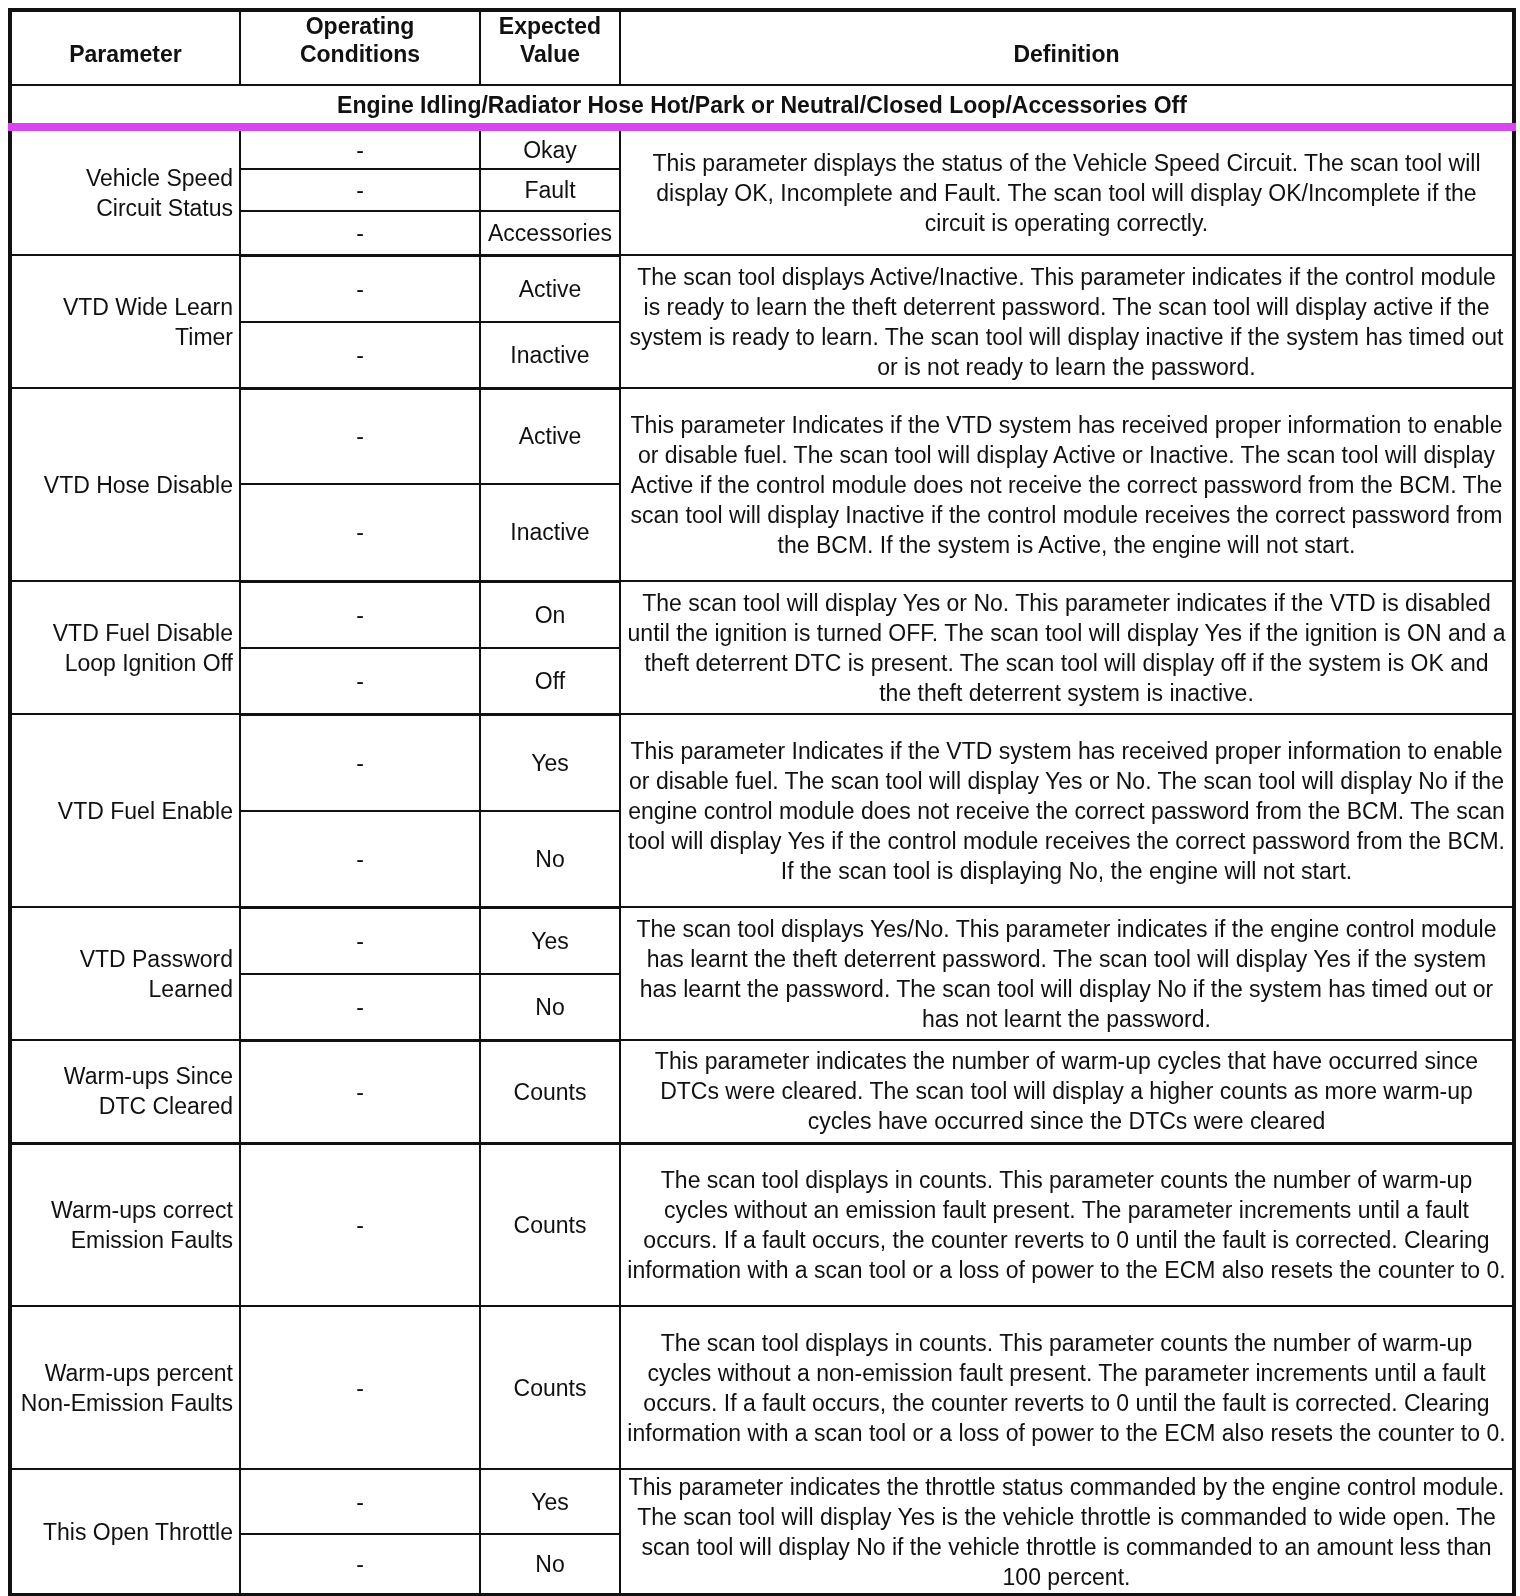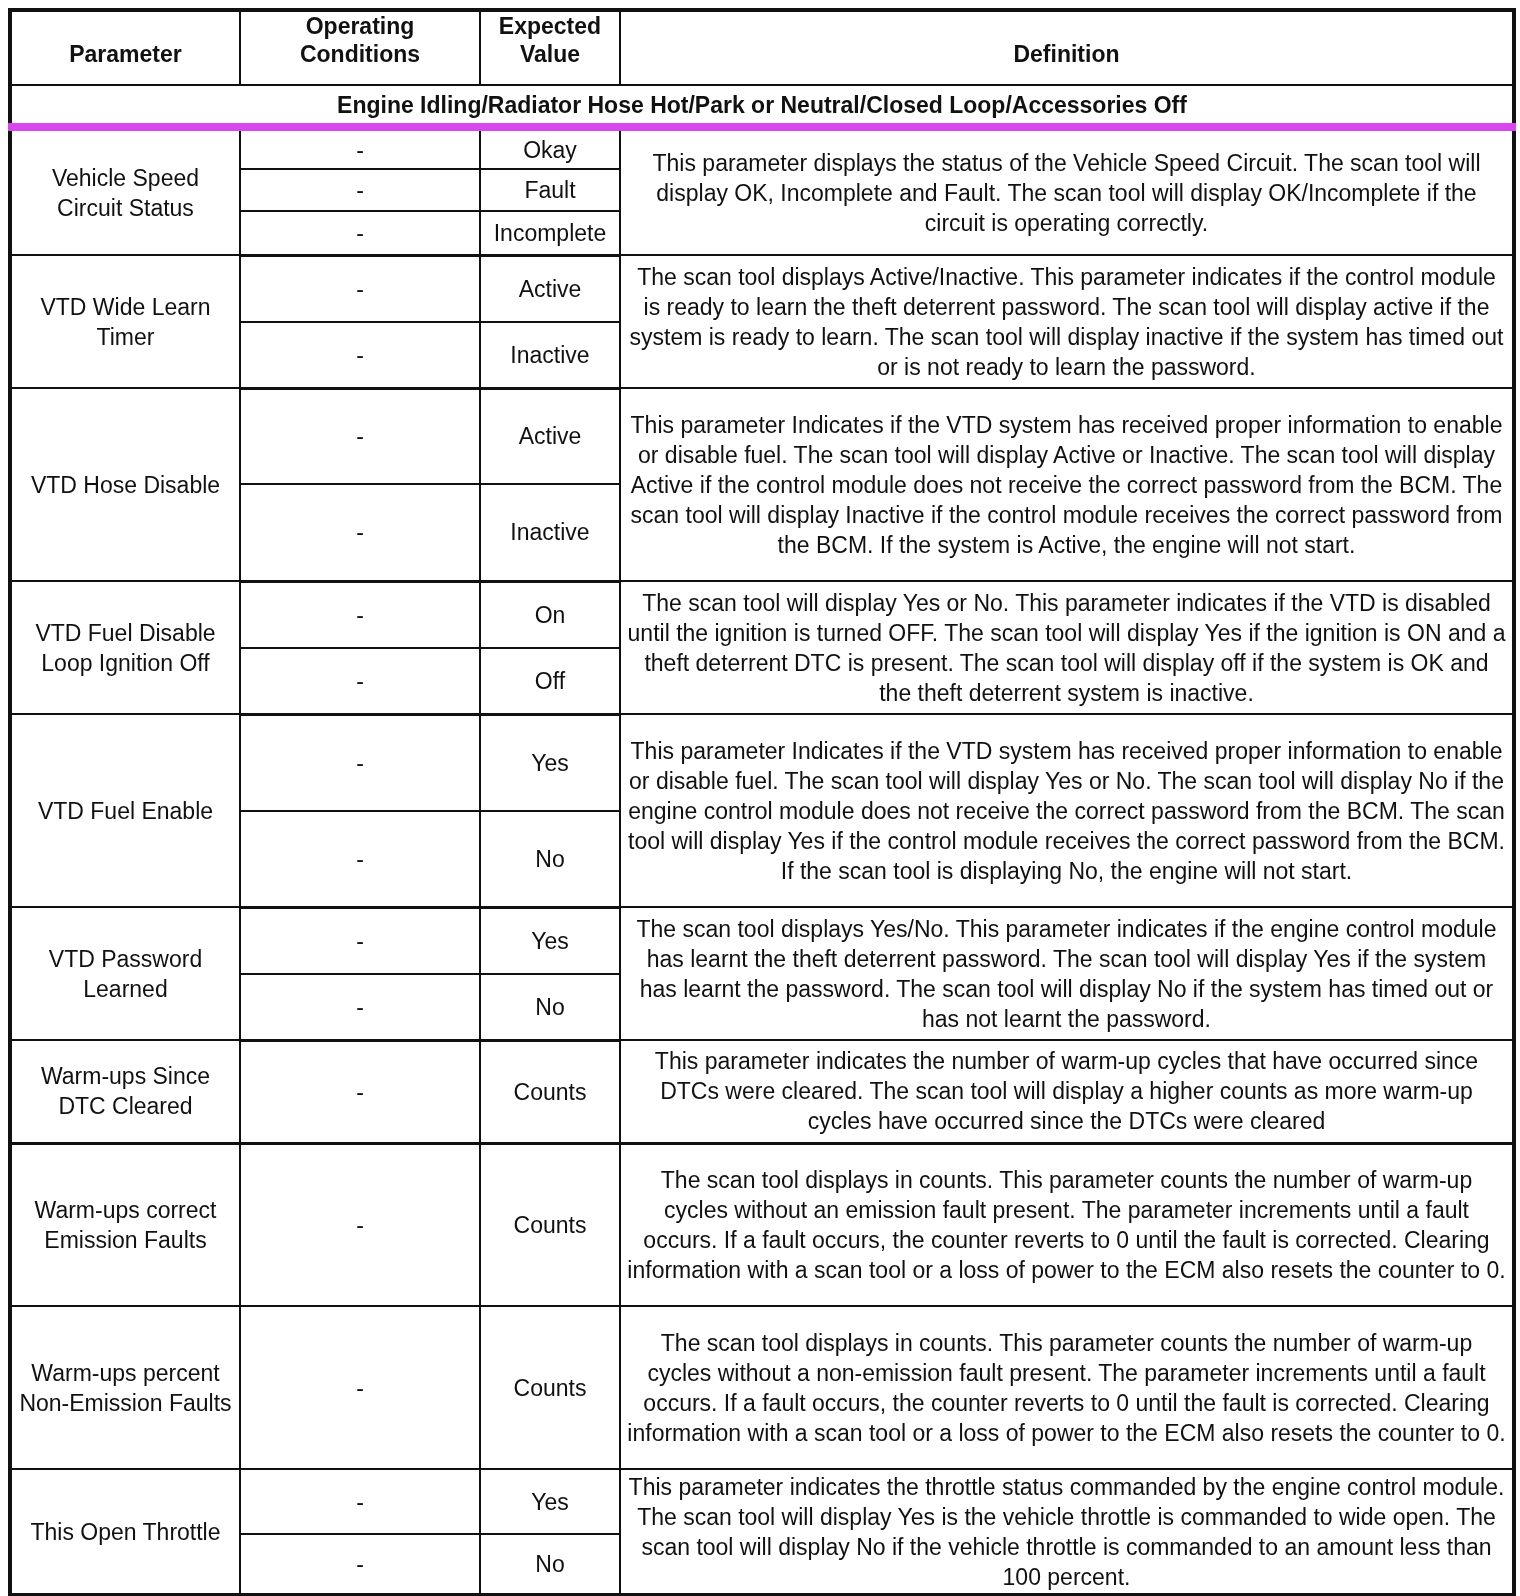--- a/index.html
+++ b/index.html
@@ -40,21 +40,21 @@
       padding-bottom: 16px;
       line-height: 28px;
     }
     tr.header-row th { border-bottom: 2px solid #111111; }
     tr.section-row td {
       font-weight: bold;
       text-align: center;
       border-bottom: 8px solid #d946ef;
     }
     td.param {
-      text-align: center;
+      text-align: right;
       padding-left: 4px;
     }
     td.cond, td.val {
       text-align: center;
     }
     td.def {
       text-align: center;
       padding: 0 4px;
       line-height: 29.5px;
     }
@@ -86,21 +86,21 @@
       <td class="cond">-</td>
       <td class="val">Okay</td>
       <td class="def" rowspan="3">This parameter displays the status of the Vehicle Speed Circuit. The scan tool will display OK, Incomplete and Fault. The scan tool will display OK/Incomplete if the circuit is operating correctly.</td>
     </tr>
     <tr style="height:42px">
       <td class="cond">-</td>
       <td class="val">Fault</td>
     </tr>
     <tr class="group-end" style="height:44px">
       <td class="cond">-</td>
-      <td class="val">Incomplete</td>
+      <td class="val">Accessories</td>
     </tr>
 
     <tr style="height:67px">
       <td class="param" rowspan="2">VTD Wide Learn Timer</td>
       <td class="cond">-</td>
       <td class="val">Active</td>
       <td class="def" rowspan="2">The scan tool displays Active/Inactive. This parameter indicates if the control module is ready to learn the theft deterrent password. The scan tool will display active if the system is ready to learn. The scan tool will display inactive if the system has timed out or is not ready to learn the password.</td>
     </tr>
     <tr class="group-end" style="height:66px">
       <td class="cond">-</td>

